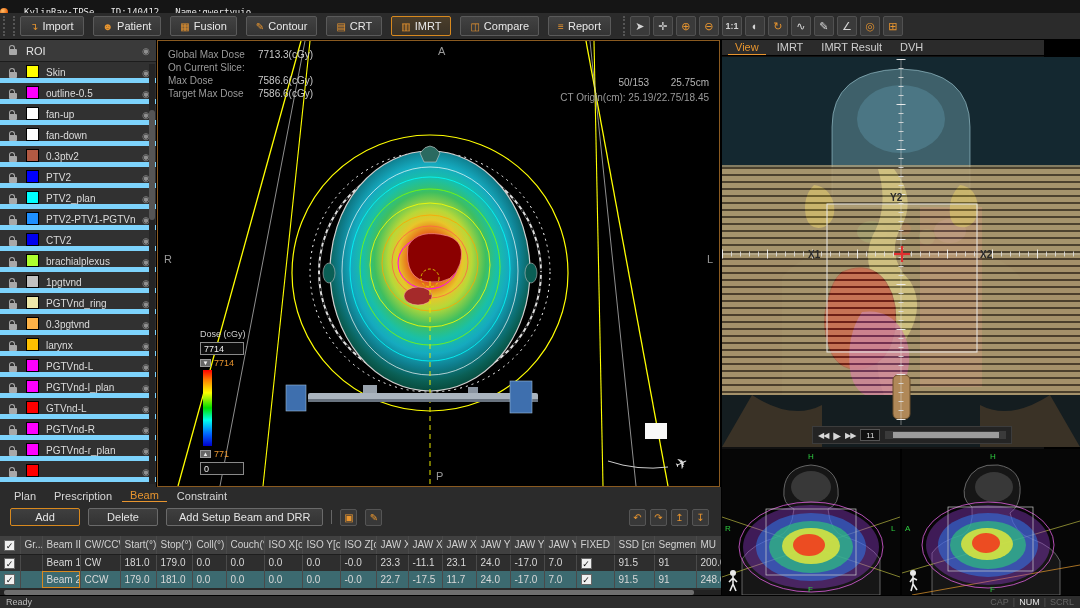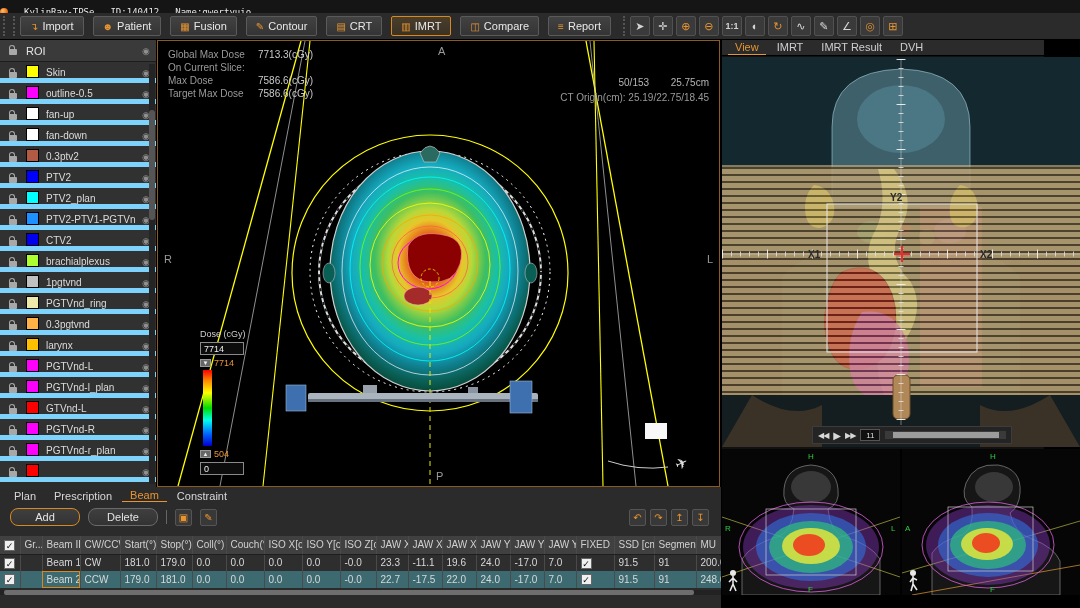--- a/index.html
+++ b/index.html
@@ -80,21 +80,21 @@
   .subviews{ position:absolute; left:0; top:409px; width:358px; height:146px; display:flex; gap:2px; background:#000; }
   .subview{ width:178px; height:146px; background:#050505; position:relative; }
 
   
   .bottom{ position:absolute; left:0; top:487px; width:721px; height:140px; background:#2b2b2b; }
   .bp-tabs{ height:17px; display:flex; gap:2px; padding-left:6px; align-items:center; }
   .bp-tab{ font-size:11px; color:#d8d8d8; padding:0 8px; }
   .bp-tab.active{ color:#e8952f; border-bottom:1px solid #e8952f; }
   .bp-toolbar{ height:26px; display:flex; align-items:center; padding-left:10px; gap:8px; }
   .bp-btn{ height:18px; min-width:70px; padding:0 12px; background:linear-gradient(#3f3f3f,#333);
-           border:1px solid #6a6a6a; border-radius:8px; color:#e4e4e4; font-size:11px;
+           border:1px solid #6a6a6a; border-radius:2px; color:#e4e4e4; font-size:11px;
            display:flex; align-items:center; justify-content:center; }
   .bp-btn.accent{ border-color:#d8891e; }
   .vbar{ width:1px; height:14px; background:#666; }
   .mini-btn{ width:17px; height:17px; background:#383838; border:1px solid #555; border-radius:2px;
              color:#e8952f; font-size:10px; display:flex; align-items:center; justify-content:center; }
   .bp-right{ margin-left:auto; margin-right:12px; display:flex; gap:4px; }
   .btable{ position:absolute; left:0; top:49px; width:721px; overflow:hidden; }
   table{ border-collapse:collapse; table-layout:fixed; width:720px; }
   th,td{ border-right:1px solid #4a4a4a; font-weight:normal; font-size:10px; padding:0 4px;
          white-space:nowrap; overflow:hidden; text-align:left; height:17px; }
@@ -472,21 +472,21 @@
     <div class="legend">
       <div>Dose (cGy)</div>
       <div class="leg-input">7714</div>
       <div class="leg-mark">
           <span class="mk-box">▼</span>
           <span class="mk-val">7714</span>
         </div>
       <div class="leg-bar"></div>
       <div class="leg-mark">
           <span class="mk-box">▲</span>
-          <span class="mk-val">504</span>
+          <span class="mk-val">771</span>
         </div>
       <div class="leg-input">0</div>
     </div>
   </div>
 
   <div class="rightcol">
     <div class="rtabs" id="rtabs">
         <span class="rtab active">View</span>
         <span class="rtab">IMRT</span>
         <span class="rtab">IMRT Result</span>
@@ -610,20 +610,21 @@
   <div class="bottom">
     <div class="bp-tabs" id="bp-tabs">
         <span class="bp-tab">Plan</span>
         <span class="bp-tab">Prescription</span>
         <span class="bp-tab active">Beam</span>
         <span class="bp-tab">Constraint</span>
       </div>
     <div class="bp-toolbar" id="bp-toolbar">
         <div class="bp-btn accent">Add</div>
         <div class="bp-btn">Delete</div>
+        <div class="bp-btn">Add Setup Beam and DRR</div>
         <span class="vbar"></span>
         <div class="mini-btn">▣</div>
         <div class="mini-btn">✎</div>
         <span class="bp-right">
           <div class="mini-btn">↶</div>
           <div class="mini-btn">↷</div>
           <div class="mini-btn">↥</div>
           <div class="mini-btn">↧</div>
         </span>
       </div>
@@ -685,21 +686,21 @@
               <td>CW</td>
               <td>181.0</td>
               <td>179.0</td>
               <td>0.0</td>
               <td>0.0</td>
               <td>0.0</td>
               <td>0.0</td>
               <td>-0.0</td>
               <td>23.3</td>
               <td>-11.1</td>
-              <td>19.6</td>
+              <td>23.1</td>
               <td>24.0</td>
               <td>-17.0</td>
               <td>7.0</td>
               <td><span class="cb">✓</span></td>
               <td>91.5</td>
               <td>91</td>
               <td>200.0</td>
             </tr>
             <tr class="sel">
               <td><span class="cb">✓</span></td>
@@ -708,31 +709,41 @@
               <td>CCW</td>
               <td>179.0</td>
               <td>181.0</td>
               <td>0.0</td>
               <td>0.0</td>
               <td>0.0</td>
               <td>0.0</td>
               <td>-0.0</td>
               <td>22.7</td>
               <td>-17.5</td>
-              <td>22.0</td>
+              <td>11.7</td>
               <td>24.0</td>
               <td>-17.0</td>
               <td>7.0</td>
               <td><span class="cb">✓</span></td>
               <td>91.5</td>
               <td>91</td>
               <td>248.0</td>
             </tr>
           </tbody>
         </table>
     </div>
     <div class="hscroll">
         <div class="hthumb"></div>
       </div>
   </div>
 
+  <div class="statusbar">
+    <span style="margin-left:6px;">Ready</span>
+    <span class="stat-right" id="stat-ind">
+        <span class="ind">CAP</span>
+        <span class="stat-sep">|</span>
+        <span class="ind on">NUM</span>
+        <span class="stat-sep">|</span>
+        <span class="ind">SCRL</span>
+      </span>
+  </div>
 
 </div>
 
 </body></html>

